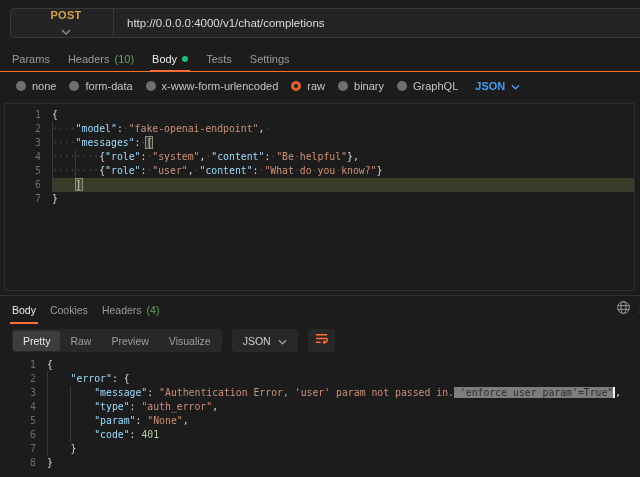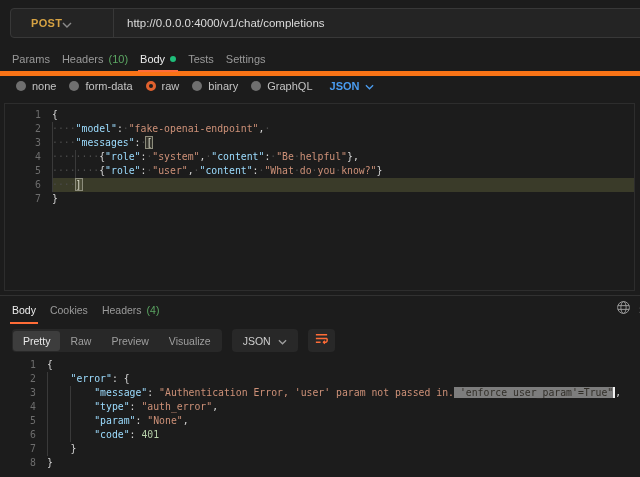--- a/index.html
+++ b/index.html
@@ -4,29 +4,29 @@
 <style>
   html,body{margin:0;padding:0;background:#1c1c1c;}
   .app{position:relative;width:640px;height:477px;background:#1c1c1c;overflow:hidden;
        font-family:"Liberation Sans",sans-serif;color:#c9c9c9;}
 
   
   .url-bar{position:absolute;left:10px;top:8px;width:636px;height:30px;
            background:#242424;border:1px solid #383838;border-radius:4px 0 0 4px;
            display:flex;align-items:center;box-sizing:border-box;}
   .method-box{display:flex;align-items:center;justify-content:flex-start;
-              width:102px;height:100%;padding:0 12px 0 20px;box-sizing:border-box;cursor:pointer;}
+              width:102px;height:100%;padding:0 12px 0 20px;box-sizing:border-box;cursor:pointer;flex-direction:column;}
   .method-label{font-size:11px;font-weight:bold;letter-spacing:.3px;color:var(--method);}
   .vsep{width:1px;height:100%;background:#383838;}
   .url-text{font-size:11.5px;color:#dcdcdc;padding-left:13px;white-space:nowrap;}
 
   
   .req-tabs{position:absolute;left:0;top:46px;right:0;height:25px;
-            display:flex;align-items:center;gap:12px;padding-left:12px;
-            border-bottom:5px solid #f97316;font-size:11px;}
+            display:flex;align-items:center;gap:18px;padding-left:12px;
+            border-bottom:1px solid #f97316;font-size:11px;}
   .tab{position:relative;display:flex;align-items:center;gap:5px;color:#9a9a9a;
        height:100%;cursor:pointer;white-space:nowrap;}
   .tab.active{color:#ececec;}
   .tab.active::after{content:"";position:absolute;left:-2px;right:-2px;bottom:-1px;
                      height:2px;background:var(--accent);}
   .tab .count{color:var(--green);}
   .tab .dot{width:6px;height:6px;border-radius:50%;background:var(--dotgreen);}
 
   
   .type-row{position:absolute;left:0;top:73px;right:0;height:26px;
@@ -114,20 +114,24 @@
   <div class="type-row" id="type-row">
       <div class="radio-opt">
         <span class="radio"></span>
         <span>none</span>
       </div>
       <div class="radio-opt">
         <span class="radio"></span>
         <span>form-data</span>
       </div>
       <div class="radio-opt">
+        <span class="radio"></span>
+        <span>x-www-form-urlencoded</span>
+      </div>
+      <div class="radio-opt">
         <span class="radio sel"></span>
         <span>raw</span>
       </div>
       <div class="radio-opt">
         <span class="radio"></span>
         <span>binary</span>
       </div>
       <div class="radio-opt">
         <span class="radio"></span>
         <span>GraphQL</span>

